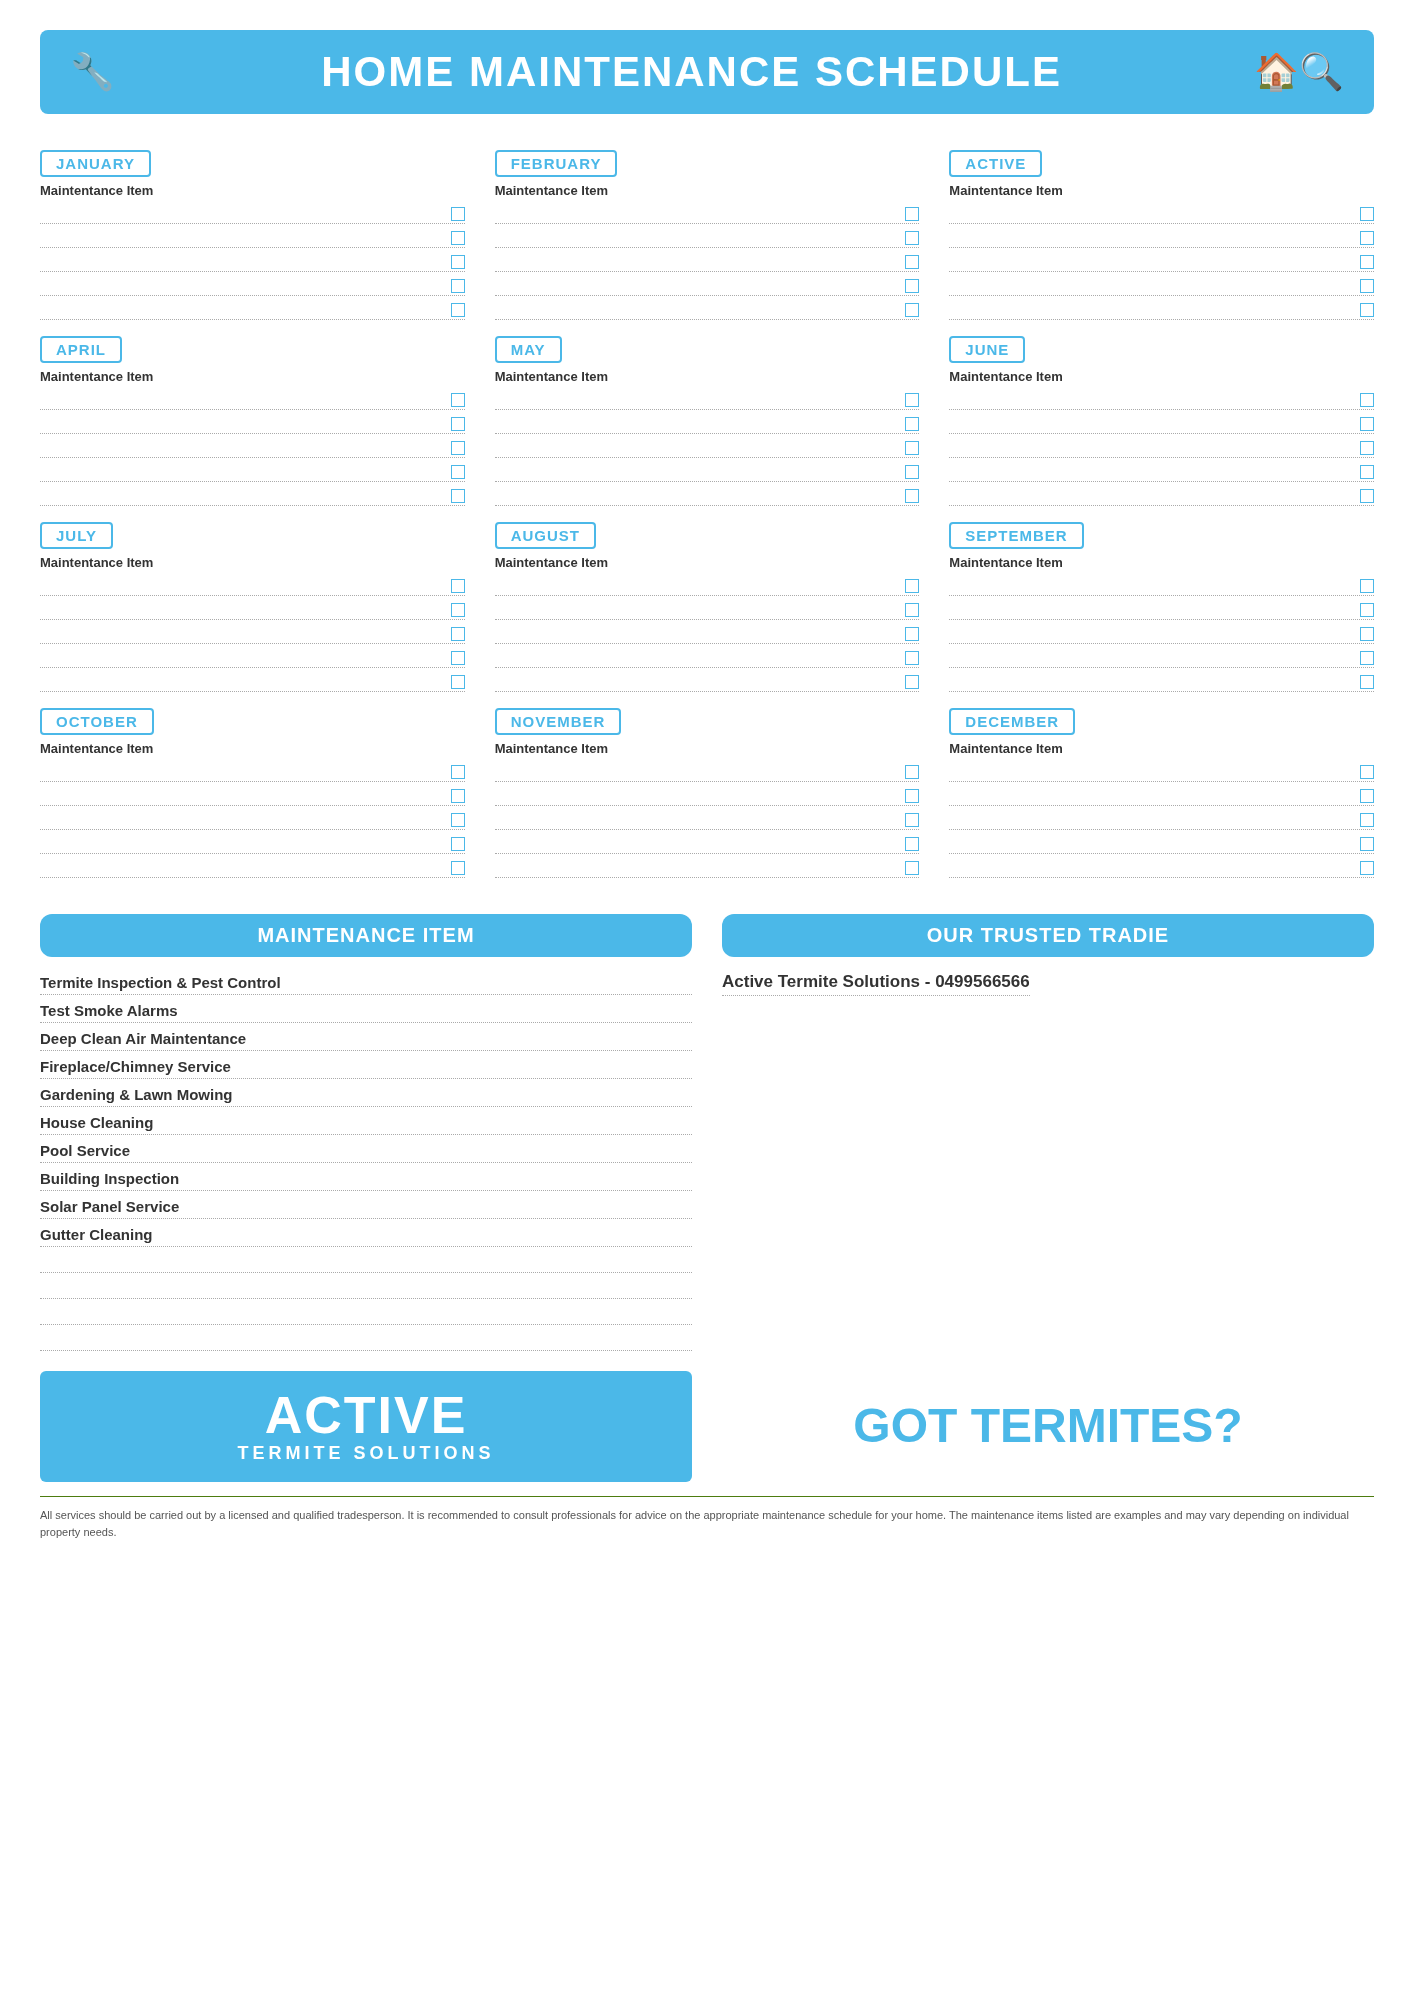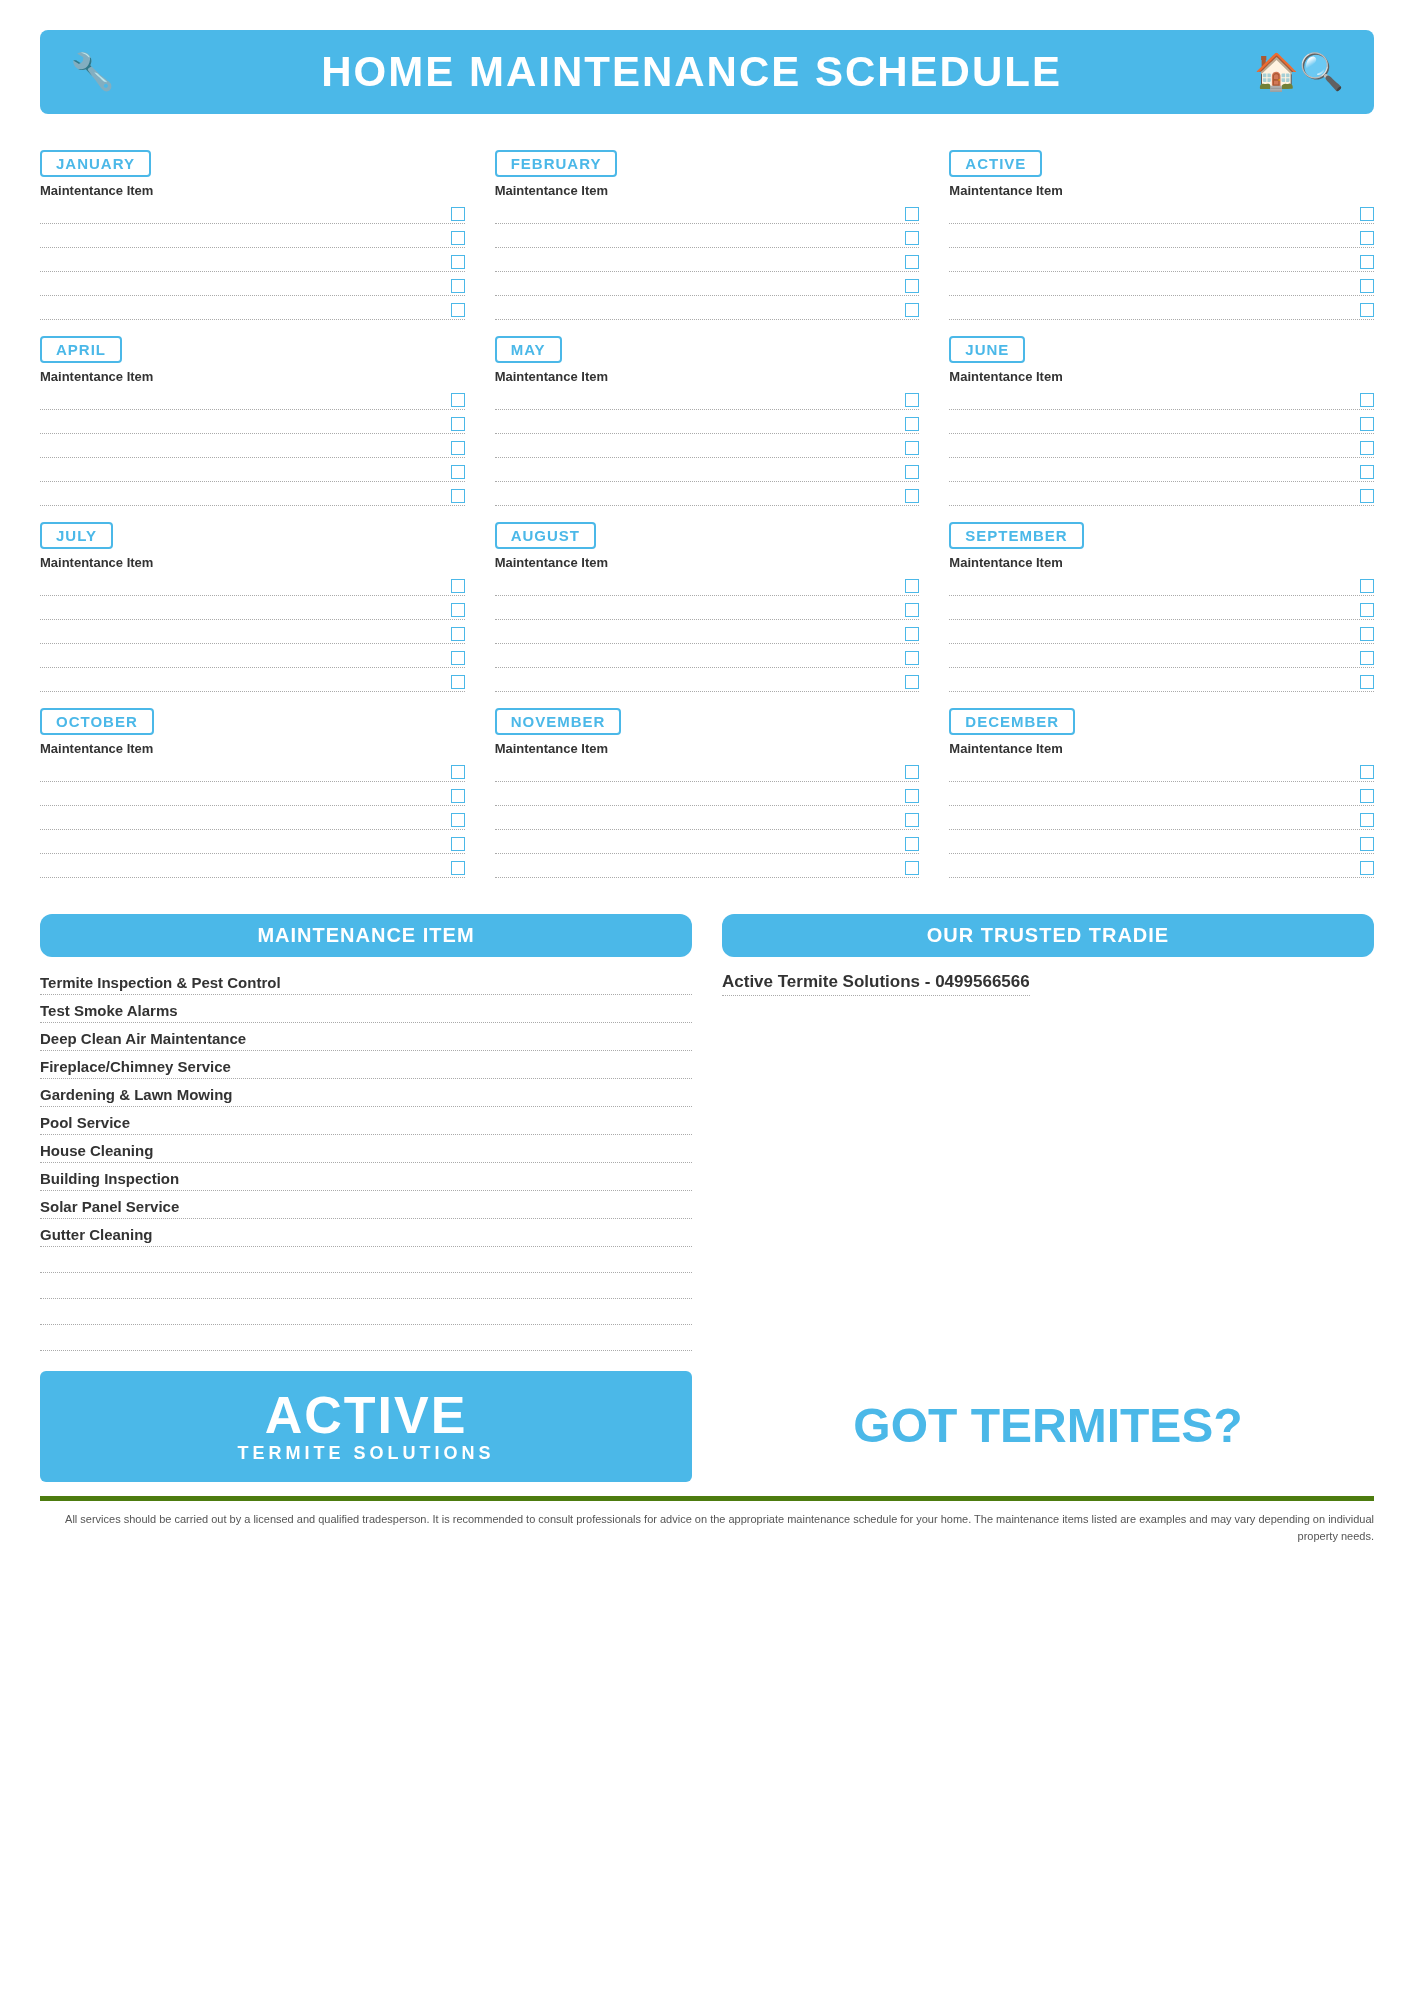--- a/index.html
+++ b/index.html
@@ -203,22 +203,22 @@
       font-weight: 900;
       text-align: center;
       line-height: 1.1;
       text-transform: uppercase;
     }
 
     .disclaimer {
       font-size: 11px;
       color: #555;
       line-height: 1.5;
-      text-align: right;
-      border-top: 5px solid #4d7c0f;
+      text-align: left;
+      border-top: 1px solid #4d7c0f;
       padding-top: 10px;
     }
 
     .wrench-icon {
       font-size: 36px;
       margin-right: 14px;
     }
     .home-icon {
       font-size: 36px;
     }
@@ -537,24 +537,24 @@
         <div class="maintenance-item-row">
           <span class="maintenance-item-text">Deep Clean Air Maintentance</span>
         </div>
         <div class="maintenance-item-row">
           <span class="maintenance-item-text">Fireplace/Chimney Service</span>
         </div>
         <div class="maintenance-item-row">
           <span class="maintenance-item-text">Gardening &amp; Lawn Mowing</span>
         </div>
         <div class="maintenance-item-row">
+          <span class="maintenance-item-text">House Cleaning</span>
+        </div>
+        <div class="maintenance-item-row">
           <span class="maintenance-item-text">Pool Service</span>
-        </div>
-        <div class="maintenance-item-row">
-          <span class="maintenance-item-text">House Cleaning</span>
         </div>
         <div class="maintenance-item-row">
           <span class="maintenance-item-text">Building Inspection</span>
         </div>
         <div class="maintenance-item-row">
           <span class="maintenance-item-text">Solar Panel Service</span>
         </div>
         <div class="maintenance-item-row">
           <span class="maintenance-item-text">Gutter Cleaning</span>
         </div>

